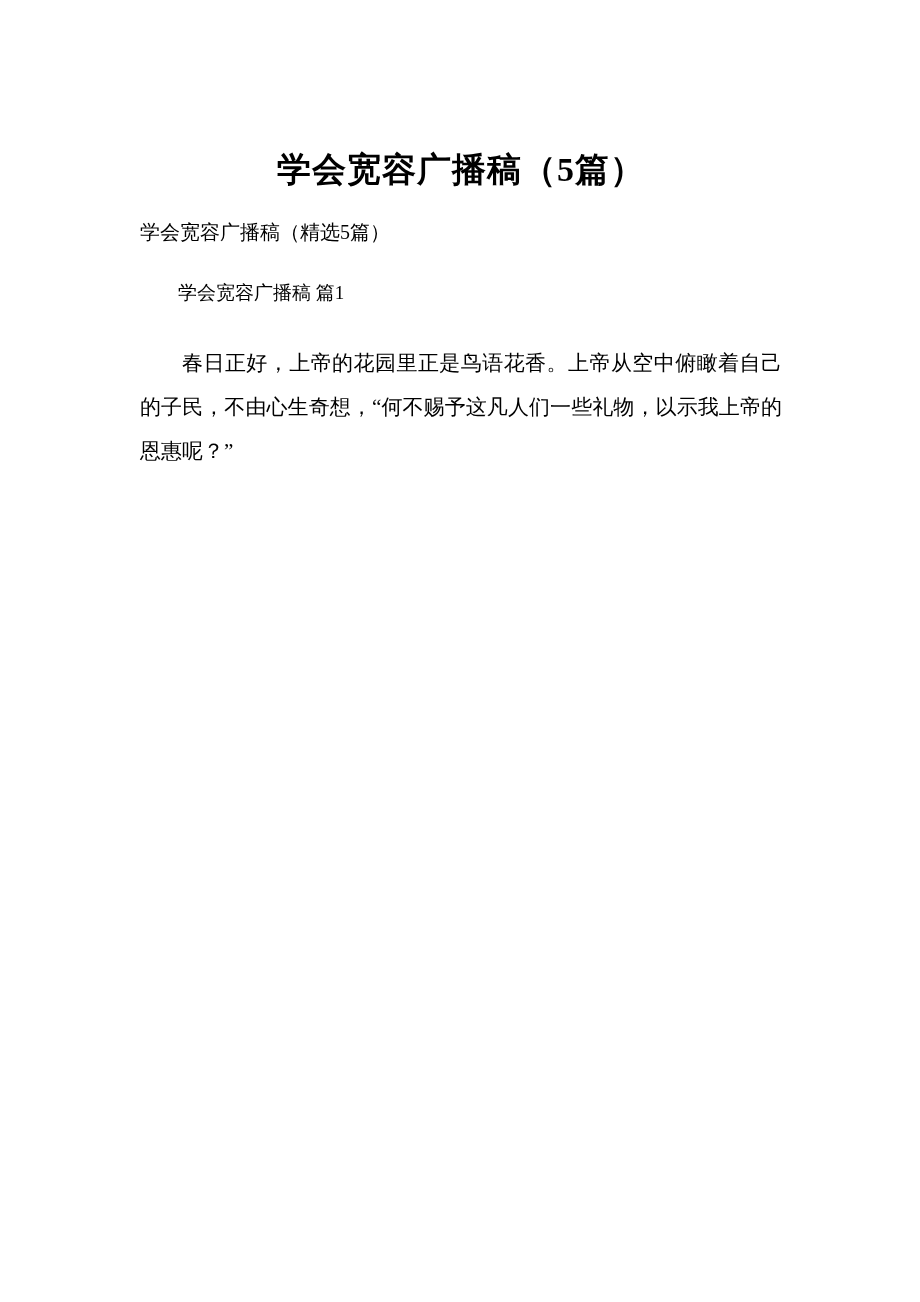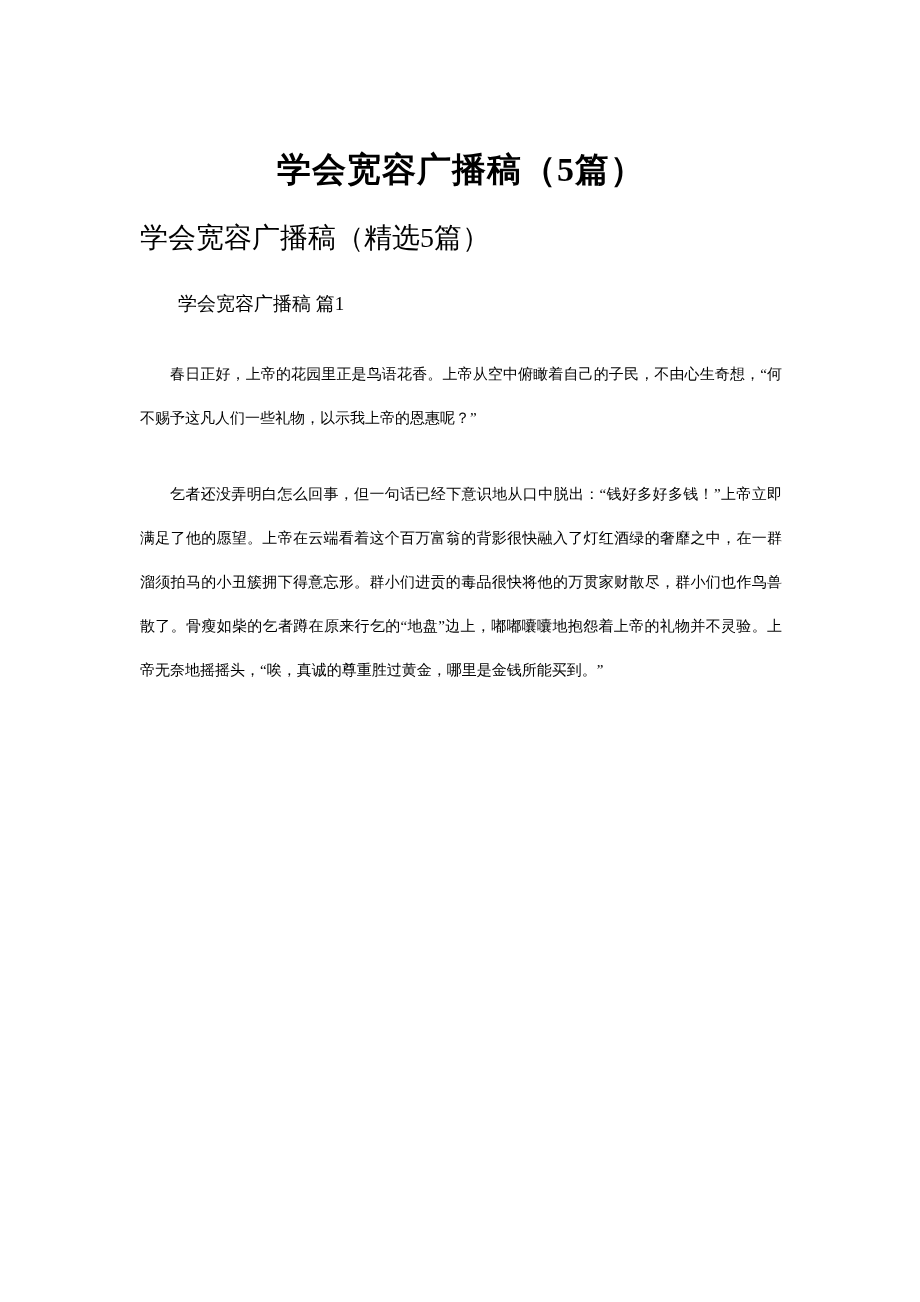--- a/index.html
+++ b/index.html
@@ -20,32 +20,32 @@
   }
   .doc-title {
     font-size: 34px;
     line-height: 1.3;
     font-weight: bold;
     text-align: center;
     margin: 0 0 26px 0;
     letter-spacing: 1px;
   }
   .doc-subtitle {
-    font-size: 28px;
+    font-size: 20px;
     line-height: 1.4;
     margin: 0 0 34px 0;
   }
   .section-heading {
     font-size: 19px;
     line-height: 1.4;
     text-indent: 2em;
     margin: 0 0 34px 0;
   }
   .body-para {
-    font-size: 15px;
+    font-size: 21px;
     line-height: 44px;
     text-align: justify;
     text-indent: 2em;
     margin: 0 0 32px 0;
     word-break: break-all;
   }
 </style>
 </head>
 <body>
 
@@ -53,14 +53,13 @@
   <h1 class="doc-title">学会宽容广播稿（5篇）</h1>
 
   <p class="doc-subtitle">学会宽容广播稿（精选5篇）</p>
 
   <p class="section-heading">学会宽容广播稿 篇1</p>
 
   <p class="body-para">春日正好，上帝的花园里正是鸟语花香。上帝从空中俯瞰着自己的子民，不由心生奇想，“何不赐予这凡人们一些礼物，以示我上帝的恩惠呢？”</p>
 
 
 
-  <p class="body-para">乞者还没弄明白怎么回事，但一句话已经下意识地从口中脱出：“钱好多好多钱！”上帝立即满足了他的愿望。上帝在云端看着这个百万富翁的背影很快融入了灯红酒绿的奢靡之中，在一群溜须拍马的小丑簇拥下得意忘形。群小们进贡的毒品很快将他的万贯家财散尽，群小们也作鸟兽散了。骨瘦如柴的乞者蹲在原来行乞的“地盘”边上，嘟嘟囔囔地抱怨着上帝的礼物并不灵验。上帝无奈地摇摇头，“唉，真诚的尊重胜过黄金，哪里是金钱所能买到。”</p>
 </div>
 
 </body></html>

